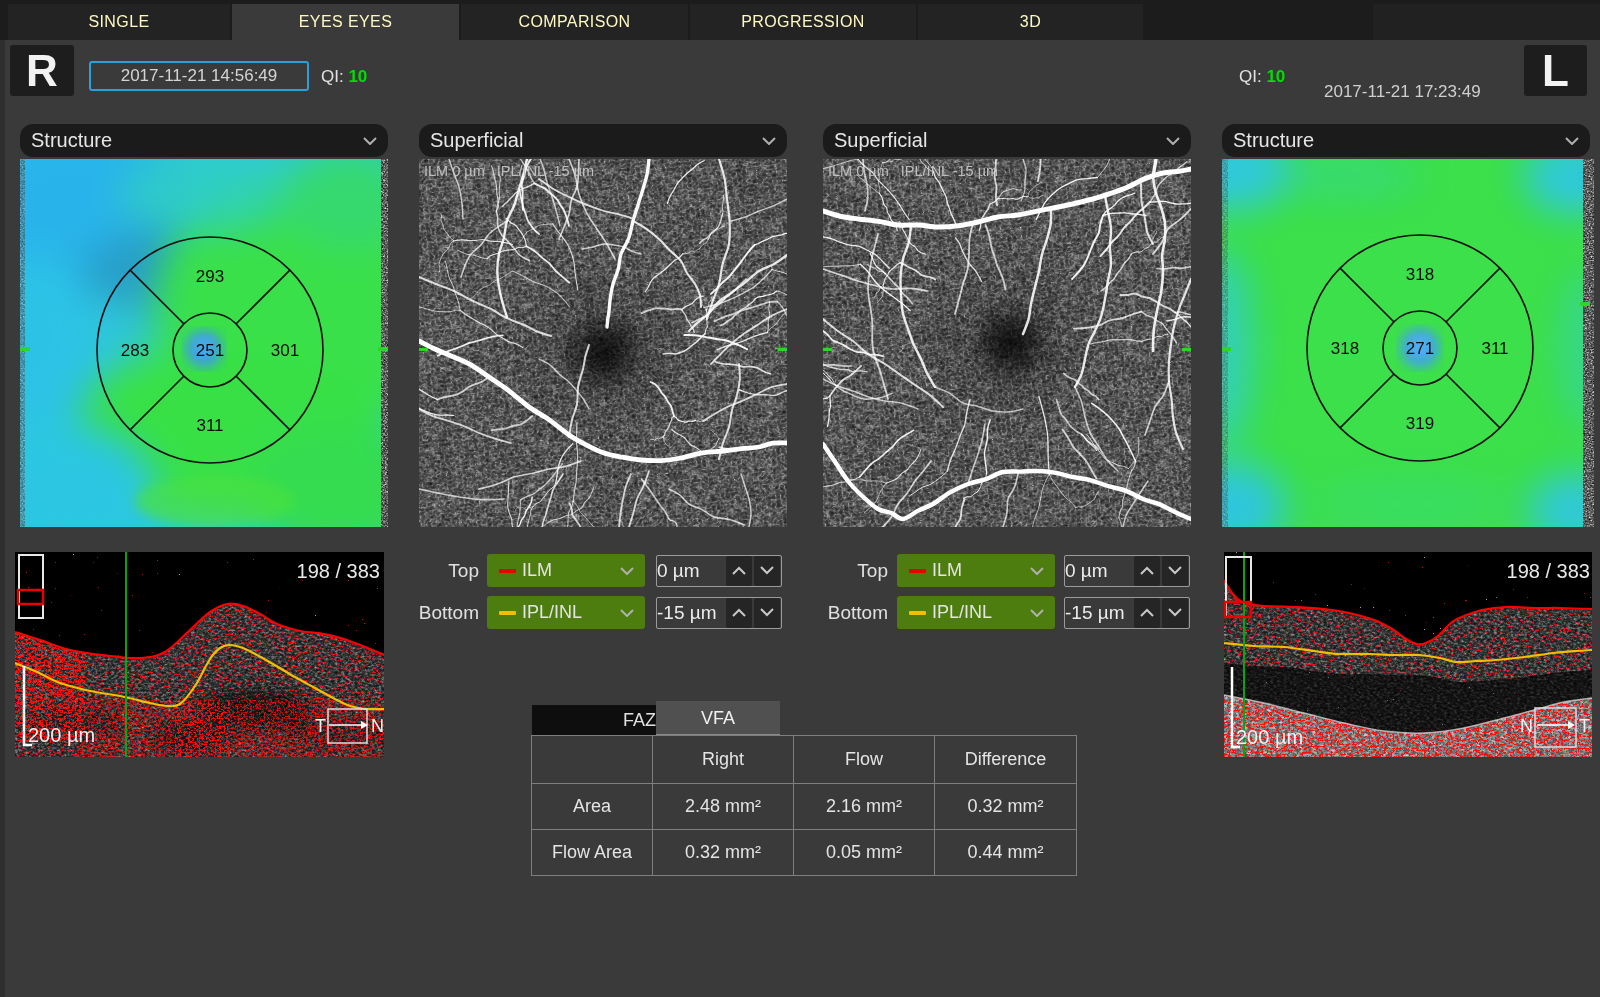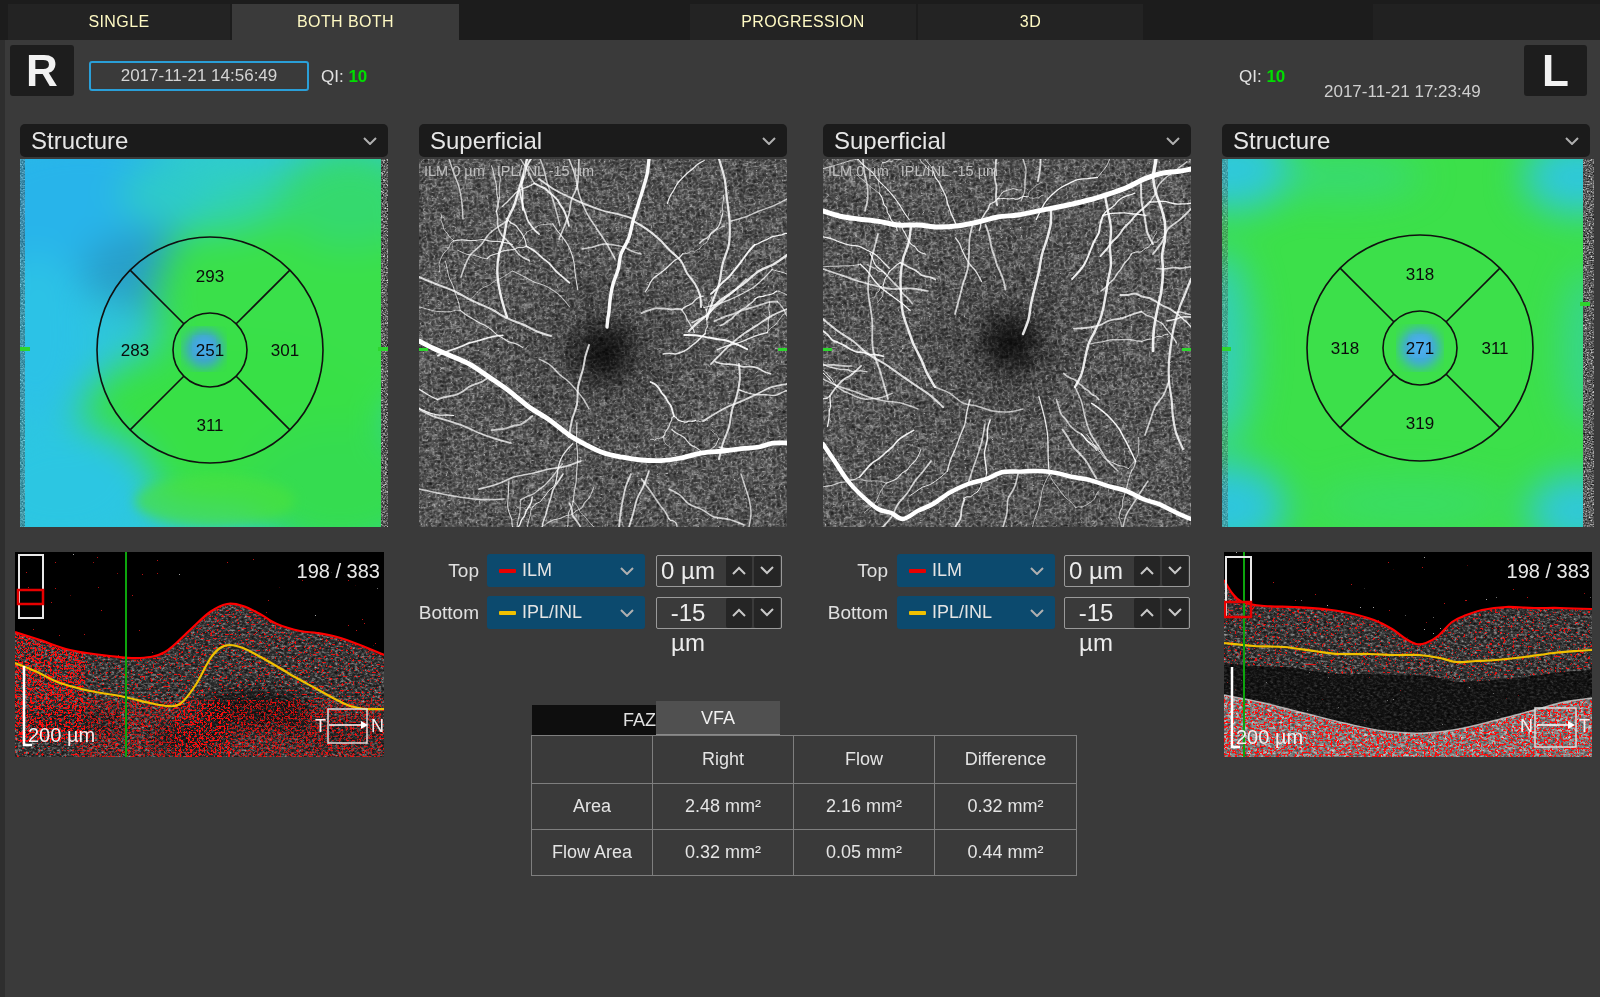--- a/index.html
+++ b/index.html
@@ -5,42 +5,43 @@
 .abs{position:absolute}
 .tabbar{position:absolute;left:0;top:0;width:1600px;height:40px;background:#1c1c1c}
 .tab{position:absolute;top:4px;height:36px;line-height:36px;text-align:center;background:#232323;color:#fef9c3;font-size:16px;letter-spacing:0.4px}
 .tab.active{background:#3a3a3a;height:38px}
 .tab.dis{background:#2c2c2c;color:#5e5e5e}
 .eyebox{position:absolute;background:#1d1d1d;border-radius:3px;color:#f2f2f2;font-weight:bold;font-size:44px;text-align:center}
 .datebox{position:absolute;left:89px;top:61px;width:220px;height:30px;border:2px solid #2a9fd8;border-radius:3px;color:#d4d4d4;font-size:17px;text-align:center;line-height:26px}
 .qi{position:absolute;font-size:17px;color:#e2e2e2}
 .qi b{color:#0d0;font-weight:bold}
 .rdate{position:absolute;left:1324px;top:82px;font-size:17px;color:#cfcfcf}
-.phead{position:absolute;top:124px;width:368px;height:33px;background:#1b1b1b;border-radius:5px;color:#e6e6e6;font-size:24px;line-height:33px}
+.phead{position:absolute;top:124px;width:368px;height:33px;background:#1b1b1b;border-radius:13px;color:#e6e6e6;font-size:20px;line-height:33px}
 .phead span{margin-left:11px}
 .chev{position:absolute;right:11px;top:13px;line-height:0}
 .lbl{position:absolute;font-size:19px;color:#e0e0e0;text-align:right;height:33px;line-height:33px}
-.dd{position:absolute;width:158px;height:33px;background:#0c4a6e;border-radius:3px}
+.dd{position:absolute;width:158px;height:33px;background:#4d7c0f;border-radius:3px}
 .dd .dash{position:absolute;left:12px;top:15px;width:17px;height:4px;border-radius:1px}
 .dd .txt{position:absolute;left:35px;top:0;height:33px;line-height:33px;font-size:18px;color:#e4e4e4}
 .dd .chev{top:13px}
 .spin{position:absolute;width:126px;height:32px;border:1px solid #9a9a9a;border-radius:2px}
-.spin .val{position:absolute;left:0;top:0;width:62px;height:30px;line-height:30px;font-size:24px;color:#ececec;text-align:center}
+.spin .val{position:absolute;left:0;top:0;width:62px;height:30px;line-height:30px;font-size:19px;color:#ececec;text-align:left}
 .spin .btn{position:absolute;top:0px;width:26px;height:30px;background:#252525;border-radius:2px}
 .spin .btn svg{position:absolute;left:6px;top:10px}
 .faztab{position:absolute;left:532px;top:705px;width:124px;height:30px;background:#0e0e0e;color:#e0e0e0;font-size:18px;text-align:right;line-height:30px}
 .vfatab{position:absolute;left:656px;top:701px;width:124px;height:34px;background:#505050;color:#f0f0f0;font-size:18px;text-align:center;line-height:34px;border-bottom:1px solid #8a8a8a}
 table.faz{position:absolute;left:531px;top:735px;border-collapse:collapse;color:#e4e4e4;font-size:18px}
 table.faz td{border:1px solid #7e7e7e;text-align:center;padding:12px}
 .leftstrip{position:absolute;left:0;top:40px;width:5px;height:957px;background:#2e2e2e}
 </style></head>
 <body>
 <div class="tabbar">
     <div class="tab " style="left:8px;width:222px">SINGLE</div>
-    <div class="tab active" style="left:232px;width:227px">BOTH BOTH</div>
+    <div class="tab active" style="left:232px;width:227px">EYES EYES</div>
+    <div class="tab " style="left:461px;width:227px">COMPARISON</div>
     <div class="tab " style="left:690px;width:226px">PROGRESSION</div>
     <div class="tab " style="left:918px;width:225px">3D</div>
     <div style="position:absolute;left:1373px;top:4px;width:227px;height:36px;background:#212121"></div>
   </div>
 <div class="leftstrip"></div>
 <div class="eyebox" style="left:10px;top:45px;width:64px;height:51px;line-height:51px">R</div>
 <div class="eyebox" style="left:1524px;top:45px;width:63px;height:51px;line-height:51px">L</div>
 <div class="datebox">2017-11-21 14:56:49</div>
 <span class="qi" style="left:321px;top:67px">QI: <b>10</b></span>
 <span class="qi" style="left:1239px;top:67px">QI: <b>10</b></span>

